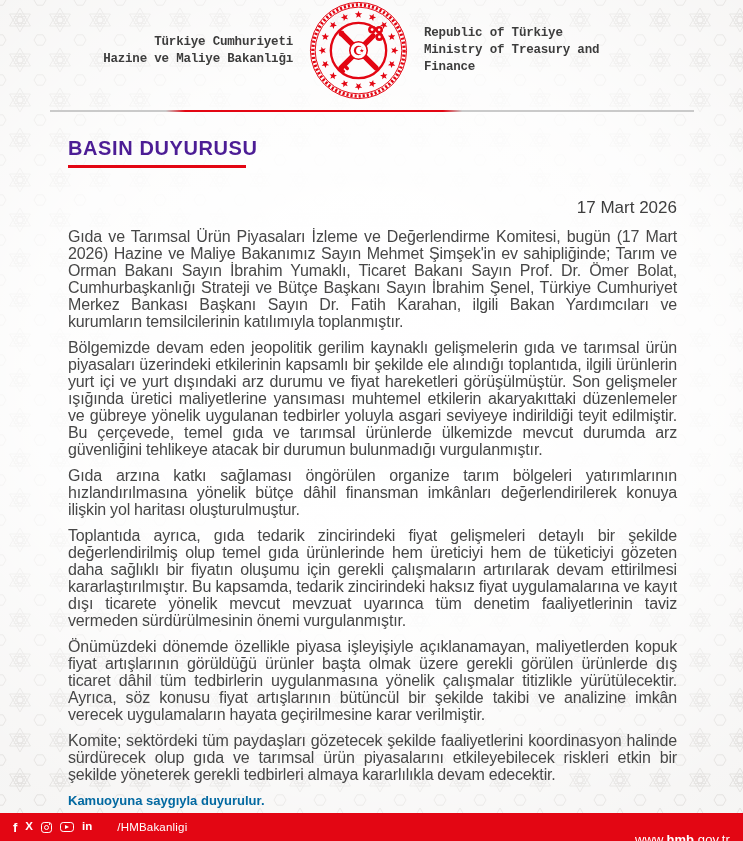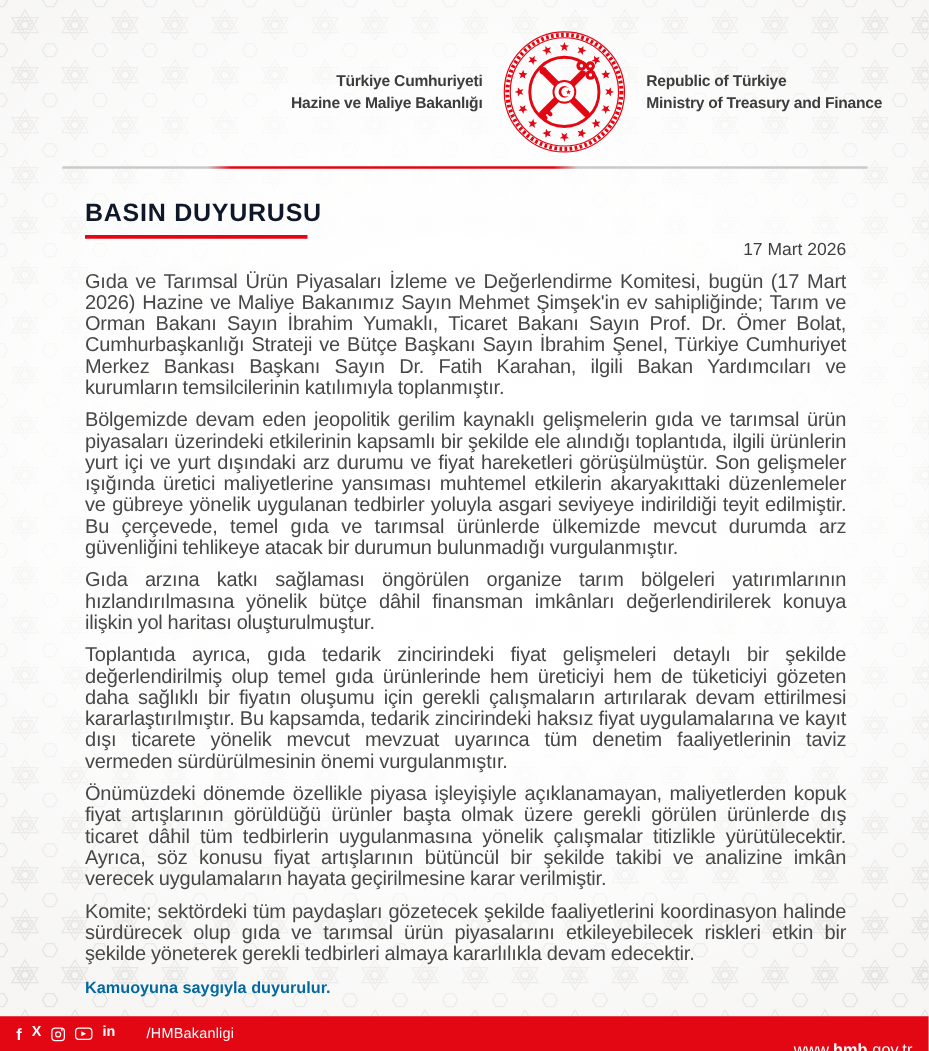--- a/index.html
+++ b/index.html
@@ -19,44 +19,44 @@
     background:radial-gradient(ellipse 78% 62% at 50% 44%,
       rgba(255,255,255,0.97) 32%,
       rgba(255,255,255,0.82) 58%,
       rgba(255,255,255,0.25) 88%,
       rgba(255,255,255,0.05) 100%);
   }
   .content { position:relative; z-index:2; }
 
   
   .masthead {
-    padding-top:23px;
-    display:flex; justify-content:flex-end; align-items:center; gap:15px;
+    padding-top:0;
+    display:flex; justify-content:center; align-items:center; gap:15px;font-family:Liberation Mono, monospace;
   }
   .org { font-size:12.5px; font-weight:bold; color:#3d3d3d; line-height:17px; letter-spacing:-0.2px; }
   .org.left  { width:200px; text-align:right; }
   .org.right { width:226px; text-align:left; }
   .logo-svg { width:101px; height:101px; flex:0 0 auto; }
 
   .header-rule {
     margin:9px auto 0 auto; width:644px; height:2px;
     background:linear-gradient(90deg,
       #cacaca 0%, #cacaca 18%,
       var(--accent) 21%, var(--accent) 61%,
       #cacaca 64%, #cacaca 100%);
   }
 
   
   .doc-body { padding:0 66px 0 68px; }
   .title {
     margin-top:25px;
-    font-size:20px; font-weight:bold; letter-spacing:0.6px; color:#0f172a;
+    font-size:20px; font-weight:bold; letter-spacing:0.6px; color:#4c1d95;
   }
   .title-underline { width:178px; height:2.5px; background:var(--accent); margin-top:5px; }
-  .date { margin-top:0; text-align:right; font-size:14px; color:#3e3e3e; }
+  .date { margin-top:30px; text-align:right; font-size:17px; color:#3e3e3e; }
 
   
   .paragraphs { margin-top:10px; }
   .paragraphs p {
     font-size:16px; line-height:17px; color:var(--ink);
     text-align:justify; letter-spacing:-0.15px; word-spacing:-0.3px;
     margin-bottom:9px;
   }
   .closing { font-size:13px; line-height:17px; font-weight:bold; color:#0369a1; margin-top:2px; }
 

